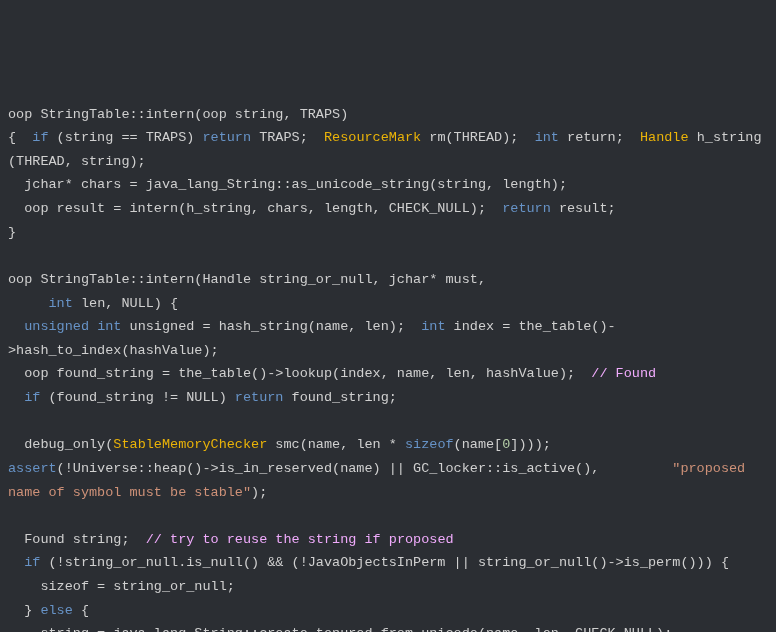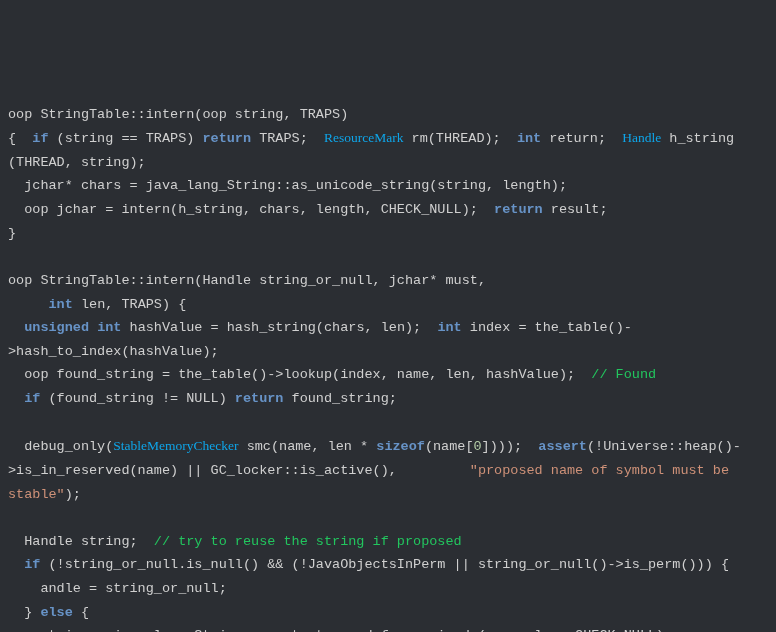--- a/index.html
+++ b/index.html
@@ -8,51 +8,51 @@
       background: #2b2e33;
       font-family: 'Consolas', 'Monaco', 'Courier New', monospace;
       font-size: 13.5px;
       line-height: 1.75;
       color: #d0d0d0;
       width: 776px;
       box-sizing: border-box;
       word-wrap: break-word;
       white-space: pre-wrap;
     }
-    .kw { color: #6793c7; font-weight: bold; }
-    .class-name { color: #0ea5e9; font-family: Liberation Serif, serif; }
+    .kw { color: #6793c7; }
+    .class-name { color: #eab308; }
     .string-lit { color: #ce9178; }
-    .comment { color: #22c55e; text-align: center; }
+    .comment { color: #f0abfc; text-align: center; }
     .num { color: #b5cea8; }
     pre {
       margin: 0;
       font-family: inherit;
       white-space: pre-wrap;
       word-wrap: break-word;
     }
   </style>
 </head>
 <body>
 
 
 
 <pre><span>oop StringTable::intern(oop string, TRAPS)</span>
 <span><span>{  </span><span class="kw">if</span><span> (string == TRAPS) </span><span class="kw">return</span><span> TRAPS;  </span><span class="class-name">ResourceMark</span><span> rm(THREAD);  </span><span class="kw">int</span><span> return;  </span><span class="class-name">H</span><span class="class-name">andle</span><span> h_string (THREAD, string);</span></span>
 <span>  jchar* chars = java_lang_String::as_unicode_string(string, length);</span>
-<span><span>  oop jchar = intern(h_string, chars, length, CHECK_NULL);  </span><span class="kw">return</span><span> result;</span></span>
+<span><span>  oop result = intern(h_string, chars, length, CHECK_NULL);  </span><span class="kw">return</span><span> result;</span></span>
 <span>}</span>
 <span></span>
 <span>oop StringTable::intern(Handle string_or_null, jchar* must,</span>
-<span><span>     </span><span class="kw">int</span><span> len, TRAPS) {</span></span>
-<span><span>  </span><span class="kw">unsigned</span><span> </span><span class="kw">int</span><span> hashValue = hash_string(chars, len);  </span><span class="kw">int</span><span> index = the_table()-&gt;hash_to_index(hashValue);</span></span>
+<span><span>     </span><span class="kw">int</span><span> len, NULL) {</span></span>
+<span><span>  </span><span class="kw">unsigned</span><span> </span><span class="kw">int</span><span> unsigned = hash_string(name, len);  </span><span class="kw">int</span><span> index = the_table()-&gt;hash_to_index(hashValue);</span></span>
 <span><span>  oop found_string = the_table()-&gt;lookup(index, name, len, hashValue);  </span><span class="comment">// Found</span></span>
 <span><span>  </span><span class="kw">if</span><span> (found_string != NULL) </span><span class="kw">return</span><span> found_string;</span></span>
 <span></span>
 <span><span>  debug_only(</span><span class="class-name">StableMemoryChecker</span><span> smc(name, len * </span><span class="kw">sizeof</span><span>(name[</span><span class="num">0</span><span>])));  </span><span class="kw">assert</span><span>(!Universe::heap()-&gt;is_in_reserved(name) || GC_locker::is_active(),         </span><span class="string-lit">"proposed name of symbol must be stable"</span><span>);</span></span>
 <span></span>
-<span><span>  Handle string;  </span><span class="comment">// try to reuse the string if proposed</span></span>
+<span><span>  Found string;  </span><span class="comment">// try to reuse the string if proposed</span></span>
 <span><span>  </span><span class="kw">if</span><span> (!string_or_null.is_null() &amp;&amp; (!JavaObjectsInPerm || string_or_null()-&gt;is_perm())) {</span></span>
-<span>    andle = string_or_null;</span>
+<span>    sizeof = string_or_null;</span>
 <span><span>  } </span><span class="kw">else</span><span> {</span></span>
 <span>    string = java_lang_String::create_tenured_from_unicode(name, len, CHECK_NULL);</span></pre>
 
 
 
 
 </body></html>

